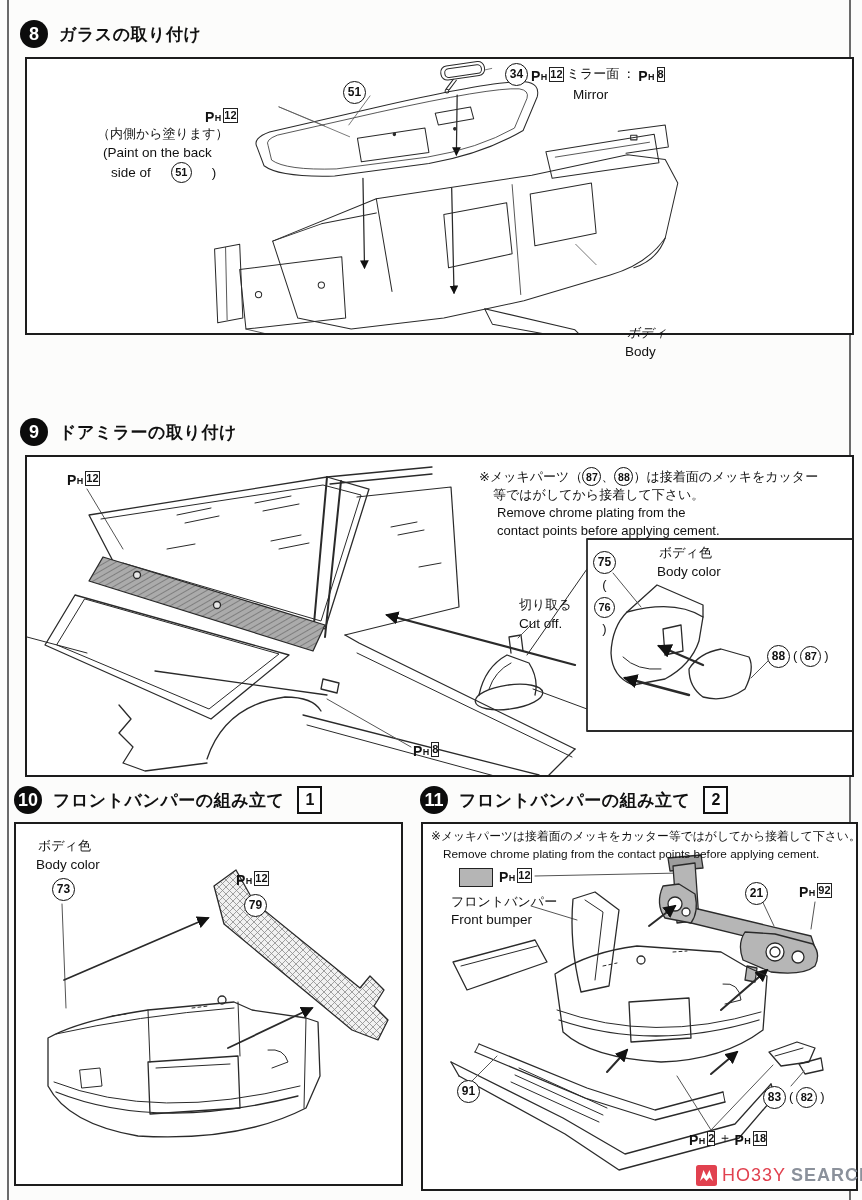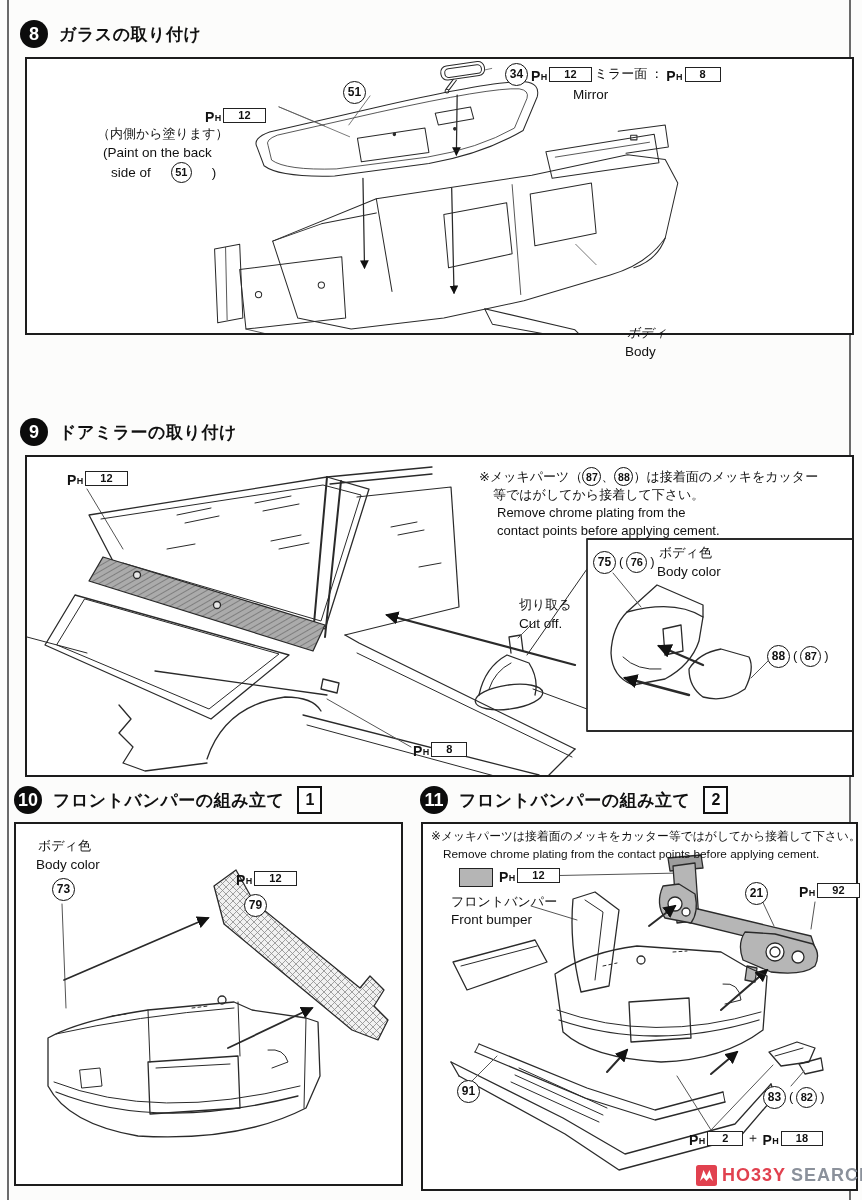--- a/index.html
+++ b/index.html
@@ -19,27 +19,27 @@
   .en{font-size:13.5px;}
   .row{display:inline-flex;align-items:center;gap:3px;}
   .cnum{display:inline-flex;align-items:center;justify-content:center;width:21px;height:21px;
         border:1.8px solid #111;border-radius:50%;background:#fff;font-weight:bold;font-size:12px;flex:0 0 auto;}
   .cnum.sm{width:19px;height:19px;font-size:11px;border-width:1.5px;}
   .cnum.xs{width:17px;height:17px;font-size:10.5px;border-width:1.4px;}
   .paren{font-size:13px;}
   .ph{display:inline-flex;align-items:flex-end;font-weight:bold;flex:0 0 auto;}
   .ph .pp{font-size:14px;line-height:12px;}
   .ph .hh{font-size:9px;line-height:9px;margin-left:.5px;}
-  .ph .nn{border:1.2px solid #222;font-size:11px;font-weight:600;padding:0 14px;line-height:13px;
+  .ph .nn{border:1.2px solid #222;font-size:11px;font-weight:600;padding:0 0;line-height:13px;
           margin-left:2px;background:#fff;}
   .note{position:absolute;line-height:18px;}
   .note .nline{display:flex;align-items:center;font-size:13px;}
   .swatch{position:absolute;background:#b5b5b5;border:1.4px solid #222;}
   .logo{position:absolute;display:flex;align-items:center;gap:5px;}
-  .logo .hobby{font-weight:bold;font-size:18px;letter-spacing:1px;}
+  .logo .hobby{font-weight:normal;font-size:18px;letter-spacing:1px;}
   .logo .search{font-weight:bold;font-size:18px;letter-spacing:1px;}
 </style>
 </head>
 <body>
 
 <div class="page">
   <div class="scan-edge" style="left:7px;"></div>
   <div class="scan-edge" style="left:849px;"></div>
 
   <div class="hdr" style="left:20px;top:20px;">
@@ -252,21 +252,21 @@
         <span>、</span>
         <span class="cnum xs">88</span>
         <span>）は接着面のメッキをカッター</span>
       </div>
       <div class="nline" style="padding-left:14px;">等ではがしてから接着して下さい。</div>
       <div class="nline" style="padding-left:18px;text-align:right;">Remove chrome plating from the</div>
       <div class="nline" style="padding-left:18px;">contact points before applying cement.</div>
     </div>
     <div class="lbl jp" style="left:492px;top:140px;">切り取る</div>
     <div class="lbl en" style="left:492px;top:158px;">Cut off.</div>
-    <div class="lbl row" style="left:566px;top:94px;">
+    <div class="lbl row" style="left:566px;top:94px;flex-direction:column;">
       <span class="cnum">75</span>
       <span class="paren">(</span>
         <span class="cnum sm">76</span>
         <span class="paren">)</span>
     </div>
     <div class="lbl jp" style="left:632px;top:88px;">ボディ色</div>
     <div class="lbl en" style="left:630px;top:106px;">Body color</div>
     <div class="lbl row" style="left:740px;top:188px;">
       <span class="cnum">88</span>
       <span class="paren">(</span>

